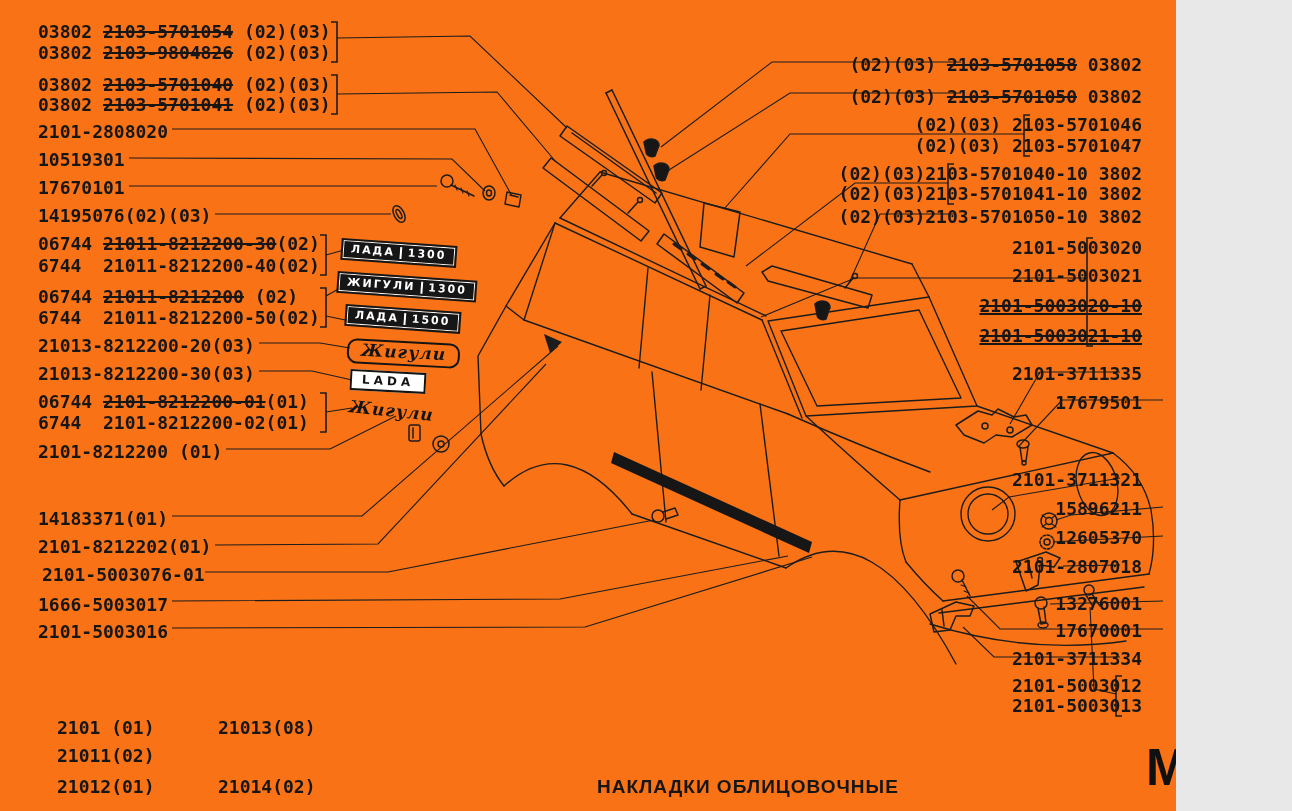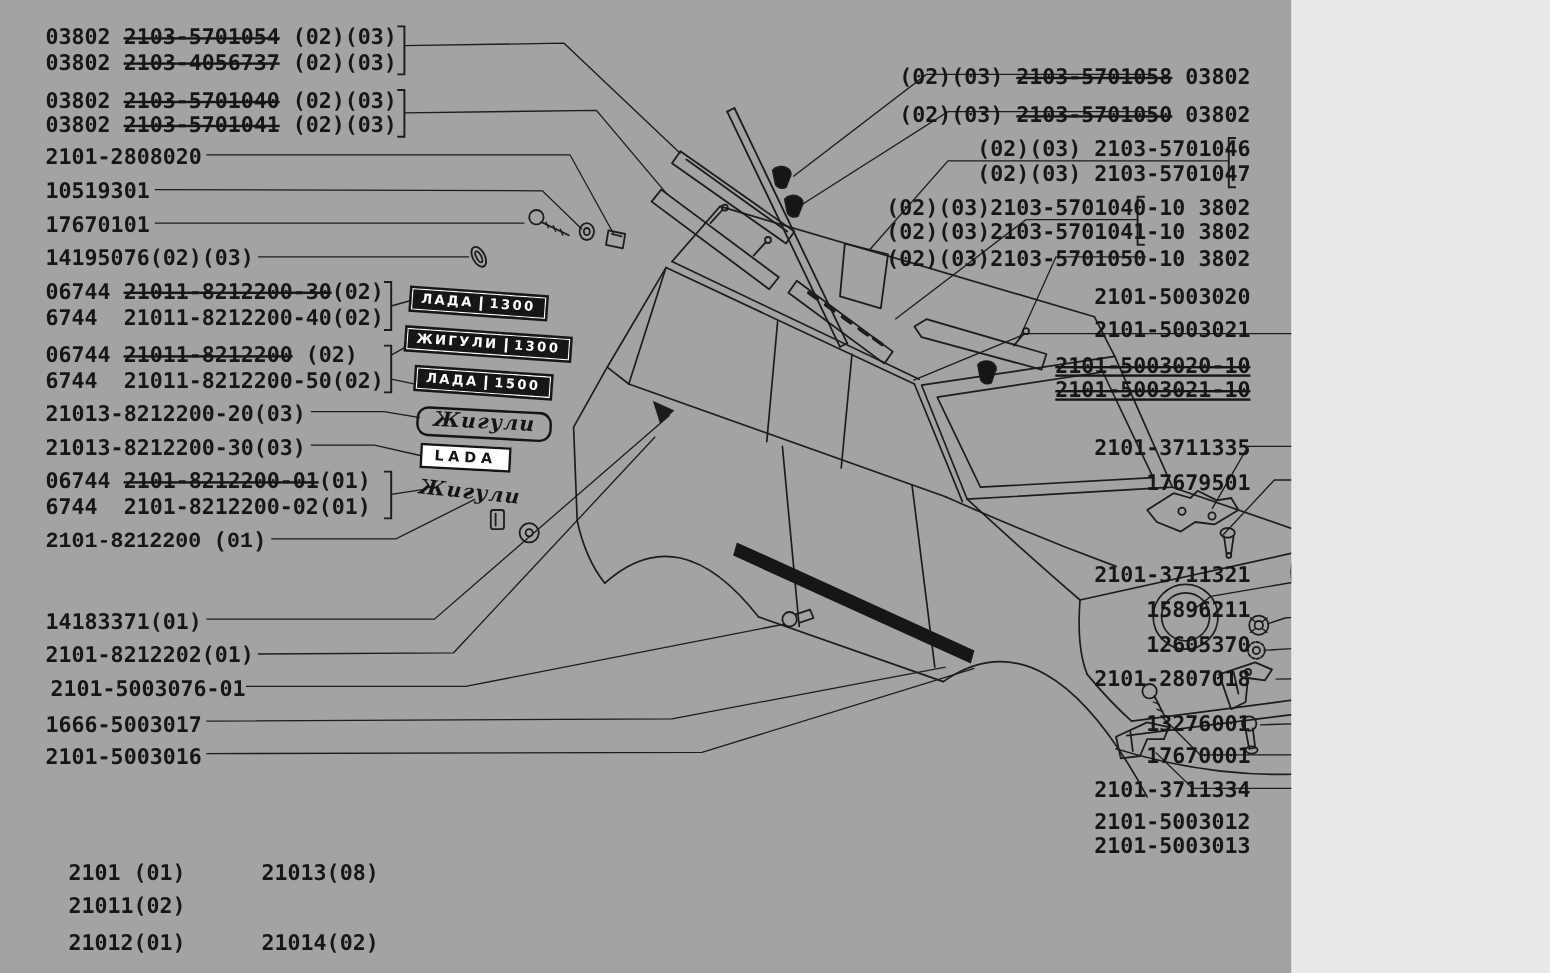--- a/index.html
+++ b/index.html
@@ -1,16 +1,16 @@
 <!DOCTYPE html>
 <html><head>
 <meta charset="utf-8">
 <style>
   html,body{margin:0;padding:0;background:#e8e8e8;}
-  .page{position:relative;width:1076px;height:811px;background:#a3a3a3;overflow:hidden;
+  .page{position:relative;width:1176px;height:811px;background:#f97316;overflow:hidden;
         font-family:"DejaVu Sans Mono",monospace;color:#161616;}
   svg.art{position:absolute;left:0;top:0;}
   .plabel{position:absolute;font:bold 18px/20px "DejaVu Sans Mono",monospace;color:#161616;white-space:pre;}
   .plabel.r{text-align:right;}
   .struck{text-decoration:line-through;text-decoration-thickness:2px;}
   .struck.ul{text-decoration:line-through underline;text-decoration-thickness:2px;}
   .model{position:absolute;font:bold 18px/20px "DejaVu Sans Mono",monospace;color:#161616;white-space:pre;}
   .title{position:absolute;left:597px;top:776px;font:bold 19px/22px "Liberation Sans",sans-serif;
          letter-spacing:1px;color:#161616;}
   .code{position:absolute;left:1146px;top:742px;font:bold 50px/1 "Liberation Sans",sans-serif;
@@ -213,52 +213,52 @@
       <path d="M320,393 L326,393 L326,432 L320,432"></path>
       <path d="M1030,115 L1024,115 L1024,156 L1030,156"></path>
       <path d="M954,164 L948,164 L948,204 L954,204"></path>
       <path d="M1093,238 L1087,238 L1087,346 L1093,346"></path>
       <path d="M1122,676 L1116,676 L1116,716 L1122,716"></path>
     </g>
   </svg>
 
   <div id="labels">
       <div class="plabel" style="top: 22px; left: 38px;"><span class="pre">03802 </span><span class="struck">2103-5701054</span><span class="post"> (02)(03)</span></div>
-      <div class="plabel" style="top: 43px; left: 38px;"><span class="pre">03802 </span><span class="struck">2103-4056737</span><span class="post"> (02)(03)</span></div>
+      <div class="plabel" style="top: 43px; left: 38px;"><span class="pre">03802 </span><span class="struck">2103-9804826</span><span class="post"> (02)(03)</span></div>
       <div class="plabel" style="top: 75px; left: 38px;"><span class="pre">03802 </span><span class="struck">2103-5701040</span><span class="post"> (02)(03)</span></div>
       <div class="plabel" style="top: 95px; left: 38px;"><span class="pre">03802 </span><span class="struck">2103-5701041</span><span class="post"> (02)(03)</span></div>
       <div class="plabel" style="top: 122px; left: 38px;"><span class="pre">2101-2808020</span></div>
       <div class="plabel" style="top: 150px; left: 38px;"><span class="pre">10519301</span></div>
       <div class="plabel" style="top: 178px; left: 38px;"><span class="pre">17670101</span></div>
       <div class="plabel" style="top: 206px; left: 38px;"><span class="pre">14195076(02)(03)</span></div>
       <div class="plabel" style="top: 234px; left: 38px;"><span class="pre">06744 </span><span class="struck">21011-8212200-30</span><span class="post">(02)</span></div>
       <div class="plabel" style="top: 256px; left: 38px;"><span class="pre">6744  21011-8212200-40(02)</span></div>
       <div class="plabel" style="top: 287px; left: 38px;"><span class="pre">06744 </span><span class="struck">21011-8212200</span><span class="post"> (02)</span></div>
       <div class="plabel" style="top: 308px; left: 38px;"><span class="pre">6744  21011-8212200-50(02)</span></div>
       <div class="plabel" style="top: 336px; left: 38px;"><span class="pre">21013-8212200-20(03)</span></div>
       <div class="plabel" style="top: 364px; left: 38px;"><span class="pre">21013-8212200-30(03)</span></div>
       <div class="plabel" style="top: 392px; left: 38px;"><span class="pre">06744 </span><span class="struck">2101-8212200-01</span><span class="post">(01)</span></div>
       <div class="plabel" style="top: 413px; left: 38px;"><span class="pre">6744  2101-8212200-02(01)</span></div>
-      <div class="plabel" style="top: 442px; left: 38px; font-family: Liberation Mono, monospace;"><span class="pre">2101-8212200 (01)</span></div>
+      <div class="plabel" style="top: 442px; left: 38px;"><span class="pre">2101-8212200 (01)</span></div>
       <div class="plabel" style="top: 509px; left: 38px;"><span class="pre">14183371(01)</span></div>
       <div class="plabel" style="top: 537px; left: 38px;"><span class="pre">2101-8212202(01)</span></div>
       <div class="plabel" style="top: 565px; left: 42px;"><span class="pre">2101-5003076-01</span></div>
       <div class="plabel" style="top: 595px; left: 38px;"><span class="pre">1666-5003017</span></div>
       <div class="plabel" style="top: 622px; left: 38px;"><span class="pre">2101-5003016</span></div>
       <div class="plabel r" style="top: 55px; right: 34px; text-align: right;"><span class="pre">(02)(03) </span><span class="struck">2103-5701058</span><span class="post"> 03802</span></div>
       <div class="plabel r" style="top: 87px; right: 34px;"><span class="pre">(02)(03) </span><span class="struck">2103-5701050</span><span class="post"> 03802</span></div>
       <div class="plabel r" style="top: 115px; right: 34px;"><span class="pre">(02)(03) 2103-5701046</span></div>
       <div class="plabel r" style="top: 136px; right: 34px;"><span class="pre">(02)(03) 2103-5701047</span></div>
       <div class="plabel r" style="top: 164px; right: 34px;"><span class="pre">(02)(03)2103-5701040-10 3802</span></div>
       <div class="plabel r" style="top: 184px; right: 34px;"><span class="pre">(02)(03)2103-5701041-10 3802</span></div>
       <div class="plabel r" style="top: 207px; right: 34px;"><span class="pre">(02)(03)2103-5701050-10 3802</span></div>
       <div class="plabel r" style="top: 238px; right: 34px;"><span class="pre">2101-5003020</span></div>
       <div class="plabel r" style="top: 266px; right: 34px;"><span class="pre">2101-5003021</span></div>
       <div class="plabel r" style="top: 296px; right: 34px;"><span class="struck ul">2101-5003020-10</span></div>
-      <div class="plabel r" style="top: 316px; right: 34px;"><span class="struck ul">2101-5003021-10</span></div>
+      <div class="plabel r" style="top: 326px; right: 34px;"><span class="struck ul">2101-5003021-10</span></div>
       <div class="plabel r" style="top: 364px; right: 34px;"><span class="pre">2101-3711335</span></div>
       <div class="plabel r" style="top: 393px; right: 34px;"><span class="pre">17679501</span></div>
       <div class="plabel r" style="top: 470px; right: 34px;"><span class="pre">2101-3711321</span></div>
       <div class="plabel r" style="top: 499px; right: 34px;"><span class="pre">15896211</span></div>
       <div class="plabel r" style="top: 528px; right: 34px;"><span class="pre">12605370</span></div>
       <div class="plabel r" style="top: 557px; right: 34px;"><span class="pre">2101-2807018</span></div>
       <div class="plabel r" style="top: 594px; right: 34px;"><span class="pre">13276001</span></div>
       <div class="plabel r" style="top: 621px; right: 34px;"><span class="pre">17670001</span></div>
       <div class="plabel r" style="top: 649px; right: 34px;"><span class="pre">2101-3711334</span></div>
       <div class="plabel r" style="top: 676px; right: 34px;"><span class="pre">2101-5003012</span></div>
@@ -288,14 +288,15 @@
   <div class="badge script boxed" style="left:347px;top:338px;transform:rotate(3deg)">
     <span>Жигули</span>
   </div>
   <div class="badge plate light" style="left:350px;top:369px;transform:rotate(3deg)">
     <span>LADA</span>
   </div>
   <div class="badge script" style="left:349px;top:397px;transform:rotate(6deg)">
     <span>Жигули</span>
   </div>
 
+  <div class="title">НАКЛАДКИ ОБЛИЦОВОЧНЫЕ</div>
   <div class="code">M404</div>
 </div>
 
 </body></html>

